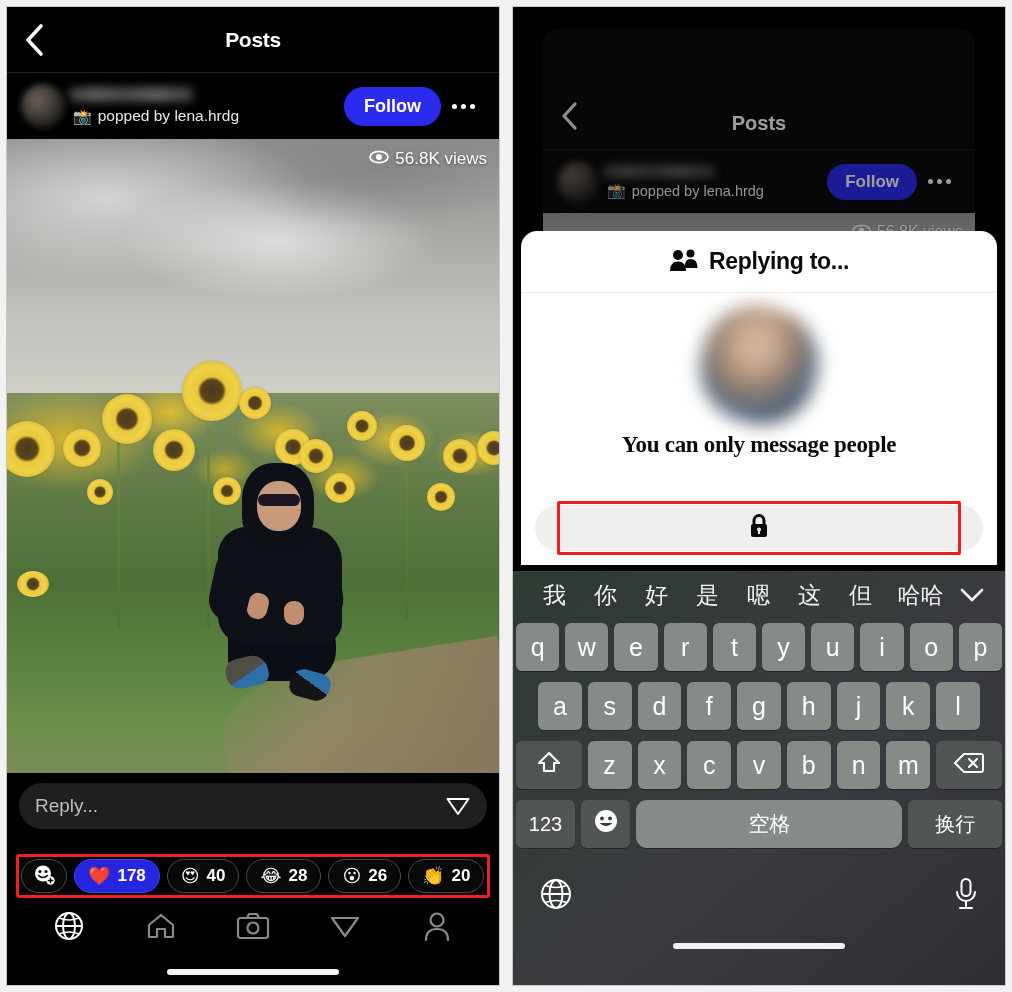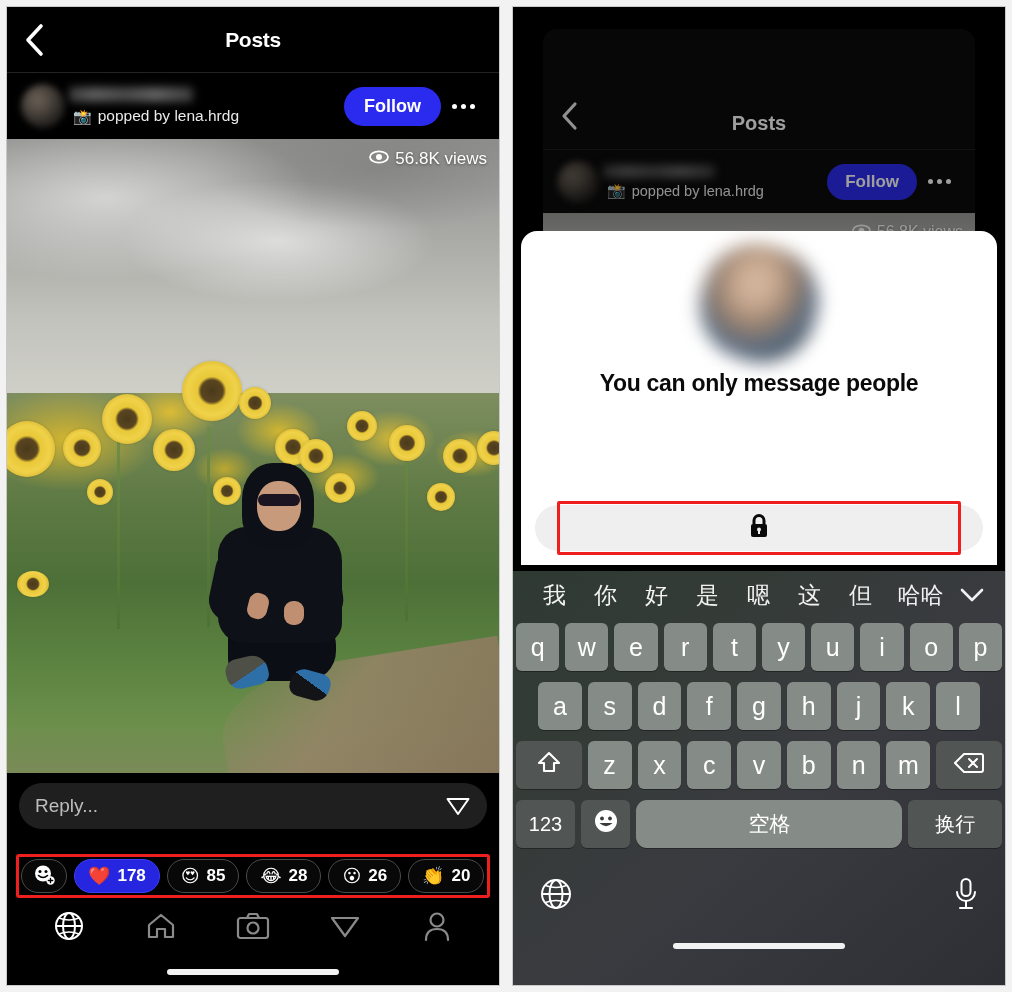--- a/index.html
+++ b/index.html
@@ -261,21 +261,21 @@
     position:absolute; left: 8px; right: 8px; top: 224px; height: 334px;
     background:#fff; border-radius: 16px 16px 0 0;
     z-index: 5;
     display:flex; flex-direction:column;
   }
   .sheet-head {
     height: 62px; display:flex; align-items:center; justify-content:center;
     gap: 10px; border-bottom: 1px solid #ececec;
   }
   .sheet-head-title { font-size: 23px; font-weight: bold; color:#0a0a0a; letter-spacing:-0.3px; }
-  .sheet-body { flex:1 1 auto; display:flex; flex-direction:column; align-items:center; padding-top: 14px;}
+  .sheet-body { flex:1 1 auto; display:flex; flex-direction:column; align-items:center; padding-top: 14px; font-family: Liberation Serif, serif;}
   .sheet-avatar {
     width: 116px; height: 116px;
     background: radial-gradient(ellipse at 42% 34%, #d8bba4 0%, #c8a88e 22%, #8d7a6c 44%, #5c6f85 62%, #3f4a55 78%, rgba(255,255,255,0) 84%);
     filter: blur(9px);
     transform: rotate(18deg);
     border-radius: 46%;
   }
   .sheet-msg {
     margin-top: 8px;
     text-align:center; color:#0a0a0a;
@@ -452,21 +452,21 @@
                 <path d="M17.5 14.3 v4.4 M15.3 16.5 h4.4" stroke="#000" stroke-width="1.3" stroke-linecap="round"></path>
               </svg>
           </span>
         </div>
         <div class="chip selected">
           <span class="emo">❤️</span>
           <span>178</span>
         </div>
         <div class="chip">
           <span class="emo">😍</span>
-          <span>85</span>
+          <span>40</span>
         </div>
         <div class="chip">
           <span class="emo">😂</span>
           <span>28</span>
         </div>
         <div class="chip">
           <span class="emo">😮</span>
           <span>26</span>
         </div>
         <div class="chip">
@@ -564,20 +564,31 @@
                   <ellipse cx="9.5" cy="6.5" rx="8.5" ry="5.2" fill="none" stroke="#fff" stroke-width="1.7"></ellipse>
                   <circle cx="9.5" cy="6.5" r="2.8" fill="#fff"></circle>
                 </svg>
             </span>
             <span>56.8K views</span>
           </div>
         </div>
       </div>
 
       <div class="sheet">
+        <div class="sheet-head">
+          <span>
+            <svg width="30" height="24" viewBox="0 0 30 24">
+              <circle cx="9" cy="7" r="5" fill="#0a0a0a"></circle>
+              <path d="M1 23 Q1 13.5 9 13.5 Q17 13.5 17 23 Z" fill="#0a0a0a"></path>
+              <circle cx="21.5" cy="5.5" r="4" fill="#0a0a0a"></circle>
+              <path d="M15.5 20 Q15.5 11 21.5 11 Q28.5 11 28.5 20 Z" fill="#0a0a0a"></path>
+            </svg>
+          </span>
+          <span class="sheet-head-title">Replying to...</span>
+        </div>
         <div class="sheet-body">
           <div class="sheet-avatar"></div>
           <div class="sheet-msg">
             <div>You can only message people</div>
           </div>
         </div>
         <div class="locked-wrap">
           <div class="locked-pill">
             <span>
               <svg width="22" height="26" viewBox="0 0 22 26">

